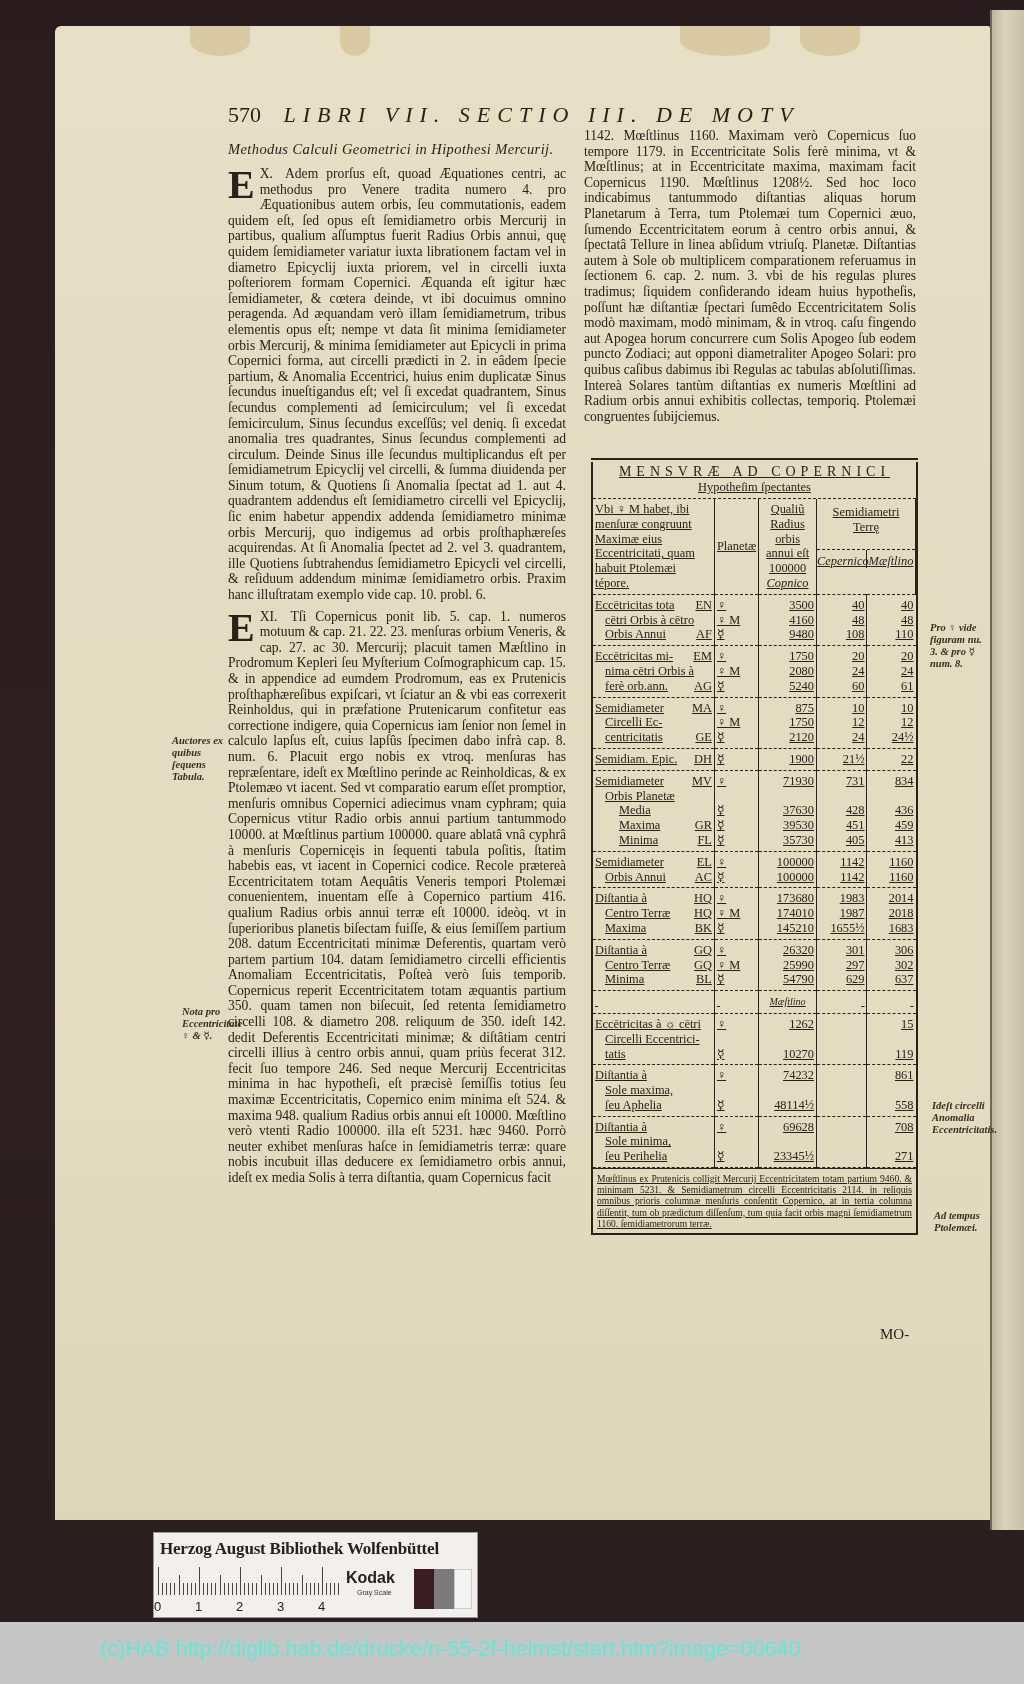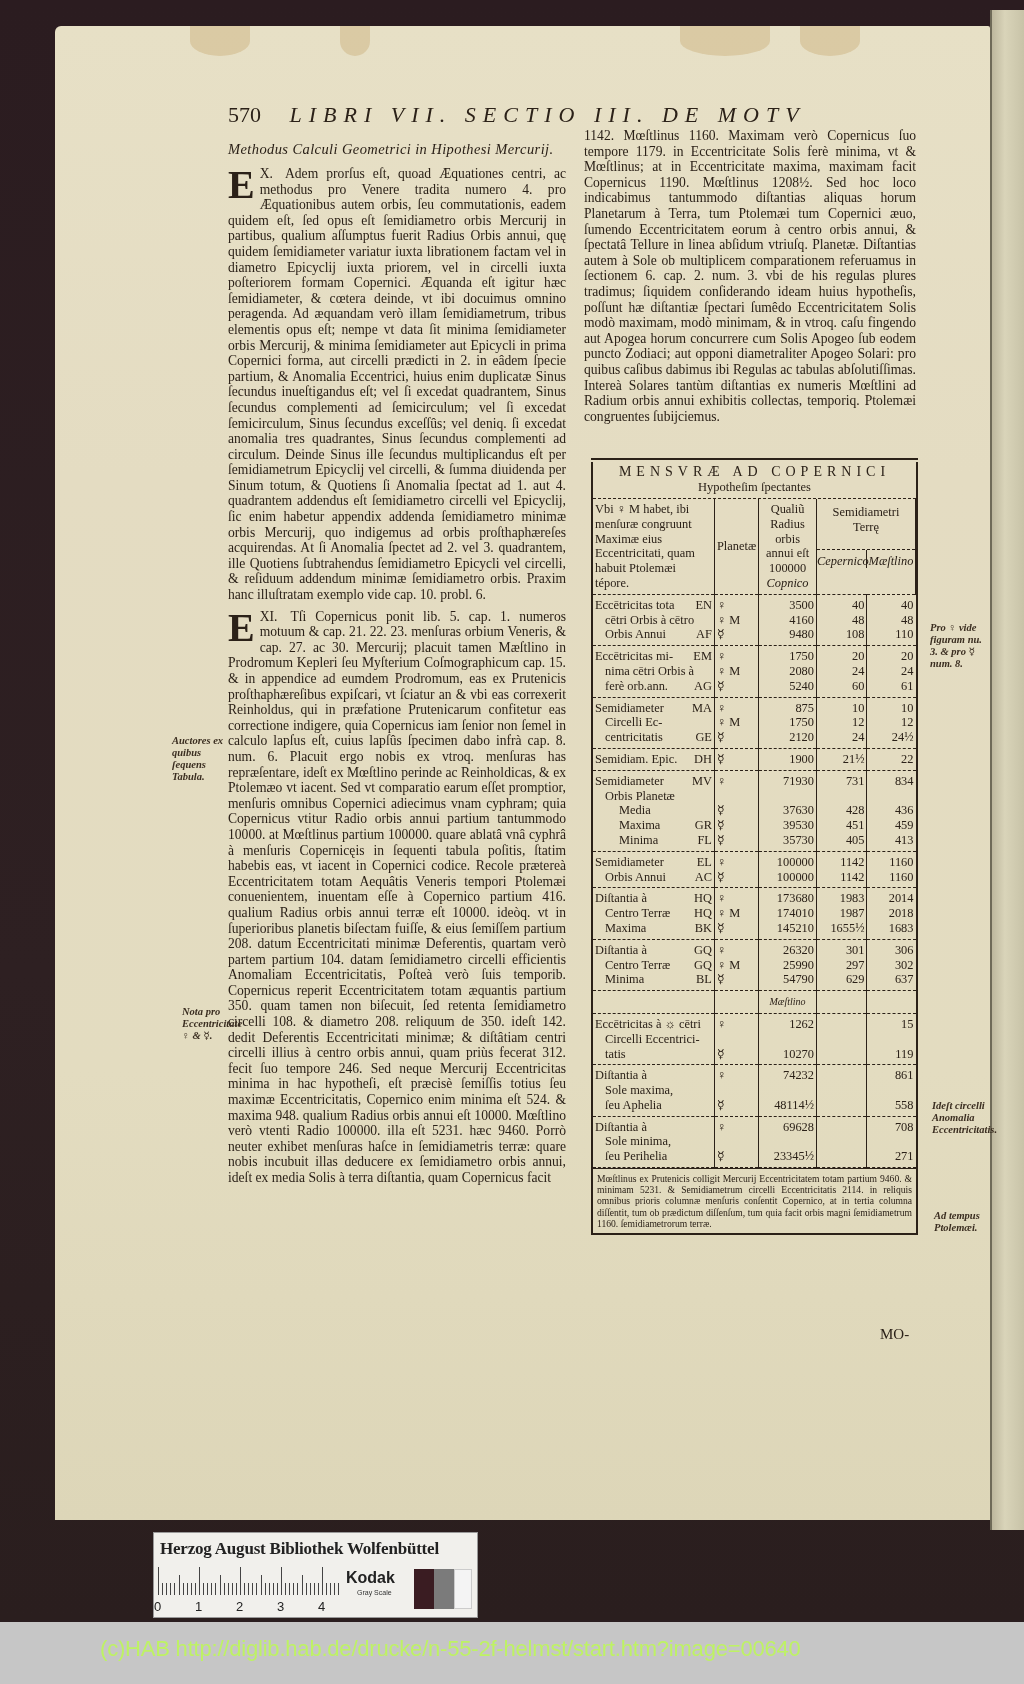--- a/index.html
+++ b/index.html
@@ -25,21 +25,21 @@
     border-radius: 6px 2px 0 0;
   }
   .stain {
     position: absolute; top: 26px; height: 30px; border-radius: 0 0 50% 50%;
     background: rgba(196,160,100,0.35);
   }
   .running-head {
     position: absolute; top: 102px; left: 228px; width: 600px; height: 26px;
     font-style: italic; font-size: 22px; letter-spacing: 7px; white-space: nowrap;
   }
-  .running-head .pagenum { letter-spacing: 0; margin-right: 16px; font-style: normal; font-size: 22px; }
+  .running-head .pagenum { letter-spacing: 0; margin-right: 10px; font-style: normal; font-size: 22px; }
   .col-left {
     position: absolute; left: 228px; top: 140px; width: 338px;
     font-size: 13.6px; line-height: 15.6px; text-align: justify;
   }
   .col-right {
     position: absolute; left: 584px; top: 128px; width: 332px;
     font-size: 13.6px; line-height: 15.6px; text-align: justify;
   }
   .sec-title {
     font-style: italic; text-align: left; font-size: 14.5px; line-height: 18px;
@@ -51,21 +51,21 @@
   }
   .para-num { margin-right: 4px; }
   .margin-note {
     position: absolute; font-style: italic; font-size: 10.5px; line-height: 12px; font-weight: bold;
     color: #3a2d20;
   }
   
   .table-wrap {
     position: absolute; left: 591px; top: 462px; width: 327px;
     border-left: 2px solid #2b2118; border-right: 2px solid #2b2118;
-    font-size: 12.4px; line-height: 14.8px;
+    font-size: 12.4px; line-height: 14.8px; text-decoration: underline;
   }
   .table-top-rule { position:absolute; left:591px; top:458px; width:327px; border-top:2px solid #2b2118; }
   .t-title { text-align: center; letter-spacing: 5px; font-size: 14px; line-height: 16px; padding-top: 2px; }
   .t-sub { text-align: center; font-size: 12.5px; line-height: 14px; padding-bottom: 4px; border-bottom: 1.5px dashed #2b2118; }
   table { border-collapse: collapse; width: 100%; }
   td, th { font-weight: normal; vertical-align: top; padding: 0 2px; }
   .c1 { width: 127px; border-right: 1.5px solid #2b2118; }
   .c2 { width: 35px; border-right: 1.5px solid #2b2118; text-align: left; }
   .c3 { width: 60px; border-right: 1.5px solid #2b2118; text-align: right; }
   .c4 { width: 50px; border-right: 1.5px solid #2b2118; text-align: right; }
@@ -94,21 +94,21 @@
   .ruler-num { position:absolute; top: 66px; font-family: "Liberation Sans", sans-serif; font-size: 13px; color: #222; }
   .kodak { position:absolute; left: 192px; top: 36px; font-family: "Liberation Sans", sans-serif; font-weight: bold; font-size: 16px; color:#222; }
   .grayscale-lbl { position:absolute; left: 203px; top: 56px; font-family: "Liberation Sans", sans-serif; font-size: 7px; color:#333; }
   .swatch { position:absolute; top: 36px; height: 40px; }
   .footer-bar {
     position: absolute; left: 0; top: 1622px; width: 1024px; height: 62px;
     background: #c6c6c6;
   }
   .footer-text {
     position: absolute; left: 100px; top: 1636px; font-family: "Liberation Sans", sans-serif;
-    font-size: 22px; color: #bef264; white-space: nowrap; letter-spacing: -0.2px;
+    font-size: 22px; color: #5eead4; white-space: nowrap; letter-spacing: -0.2px;
   }
 </style>
 </head>
 <body>
 
 <div class="scan-bg"></div>
 <div class="right-page-edge"></div>
 
 <div class="page"></div>
 <div class="stain" style="left:190px;width:60px;"></div>

